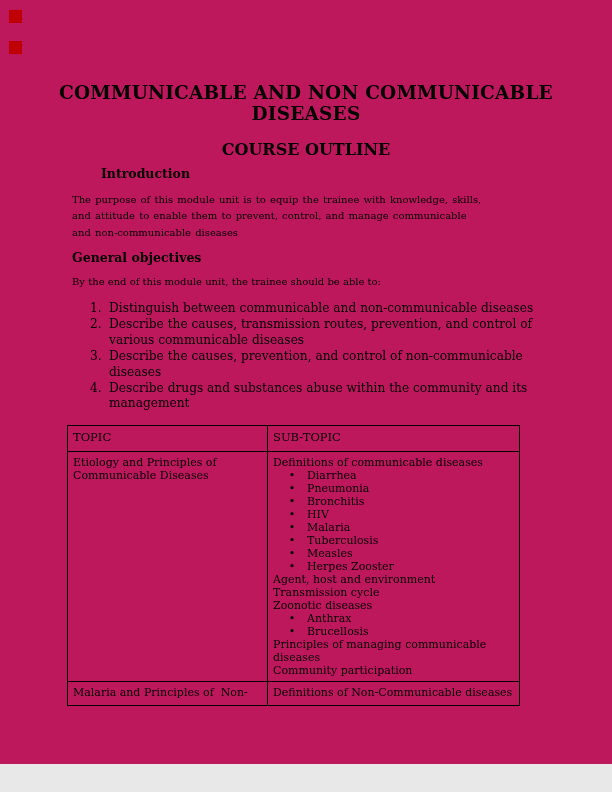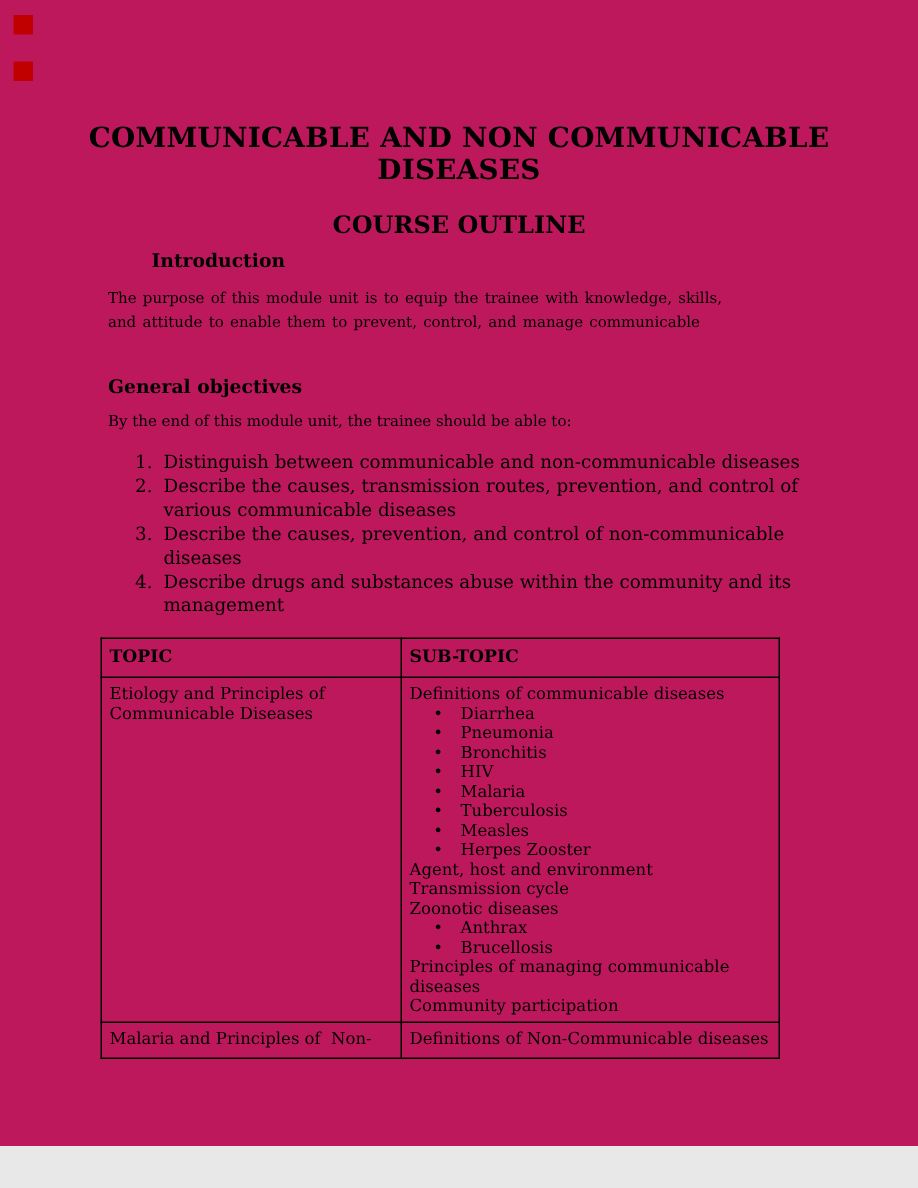--- a/index.html
+++ b/index.html
@@ -45,21 +45,21 @@
     font-size:11px; line-height:13px;
   }
   .course-table col.c1 { width:200px; }
   .course-table col.c2 { width:252px; }
   .course-table th, .course-table td {
     border:1px solid #000;
     vertical-align:top;
     text-align:left;
     padding:4px 4px 4px 5px;
   }
-  .course-table th { font-weight:bold; padding:5px 0 7px 5px; font-size:11.5px; }
+  .course-table th { font-weight:normal; padding:5px 0 7px 5px; font-size:11.5px; }
   .course-table tr.row-tall td { }
   .course-table tr.row-last td { padding-bottom:6px; }
   .tline { white-space:pre-wrap; }
   .tline.bullet { padding-left:15px; }
   .dot { display:inline-block; width:8px; margin-right:11px; text-align:center; }
 </style>
 </head>
 <body>
 
 <div class="page">
@@ -72,20 +72,21 @@
     <div>DISEASES</div>
   </div>
 
   <div class="doc-subtitle">COURSE OUTLINE</div>
 
   <div class="heading h-intro">Introduction</div>
 
   <div class="para p-intro">
     <div>The purpose of this module unit is to equip the trainee with knowledge, skills,</div>
     <div>and attitude to enable them to prevent, control, and manage communicable</div>
+    <div>and non-communicable diseases</div>
   </div>
 
   <div class="heading h-obj">General objectives</div>
 
   <div class="para p-lead">By the end of this module unit, the trainee should be able to:</div>
 
   <div class="obj-list">
     <div class="obj-item">
       <span class="obj-num">1.</span>
       <div class="obj-lines">

